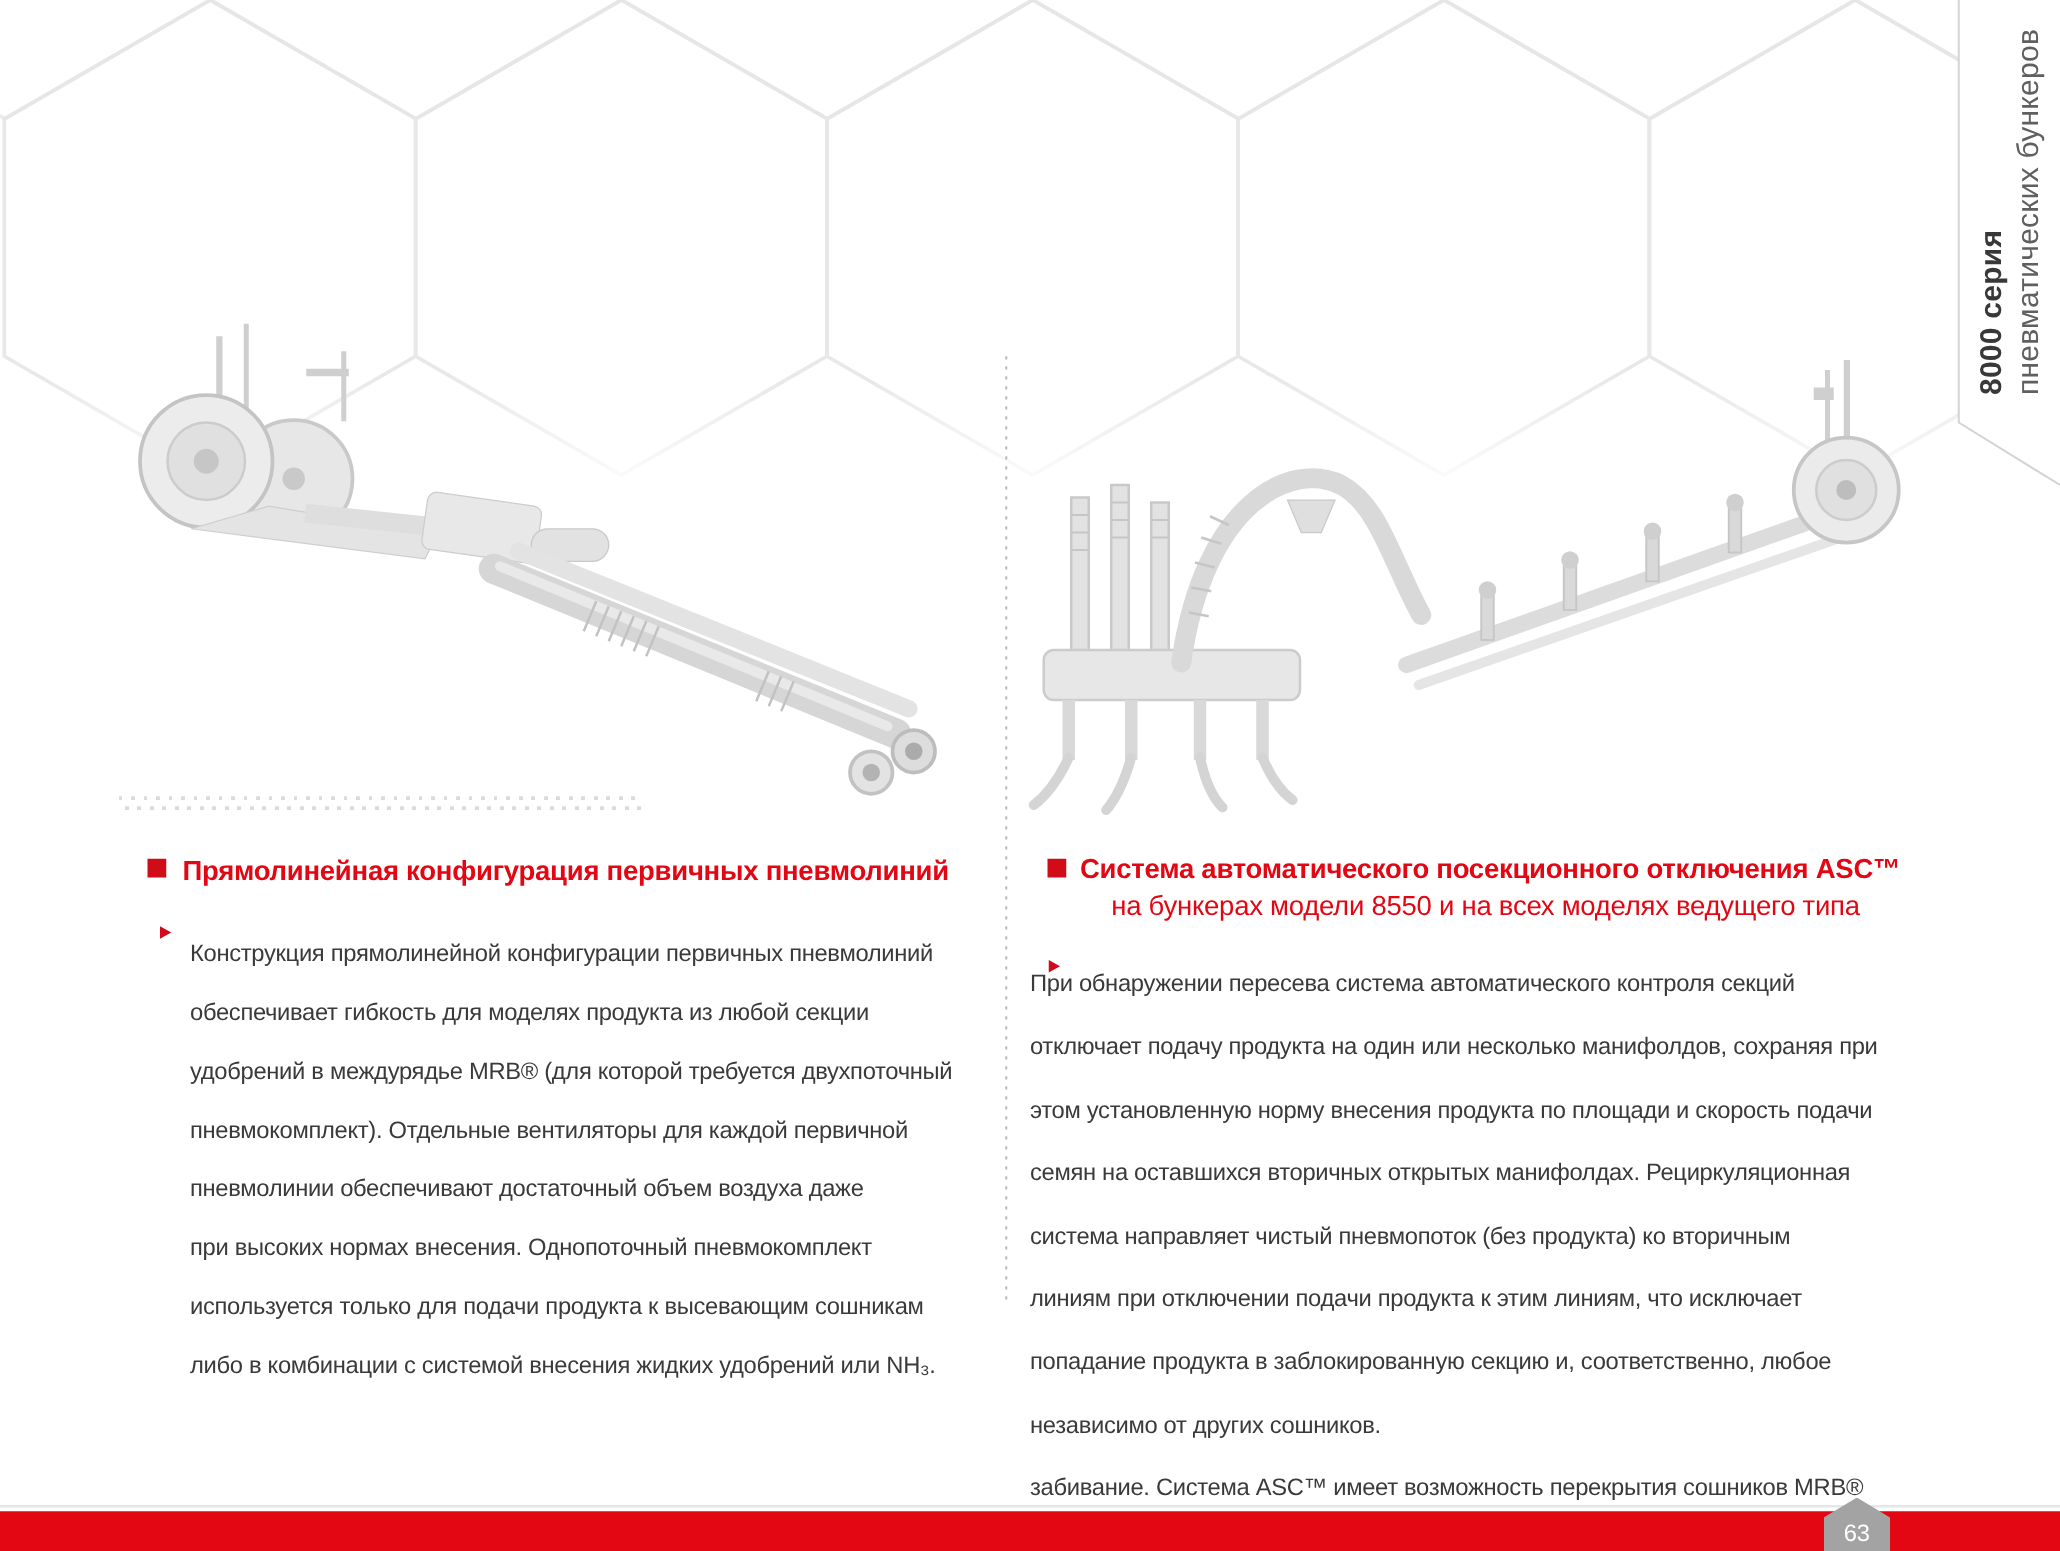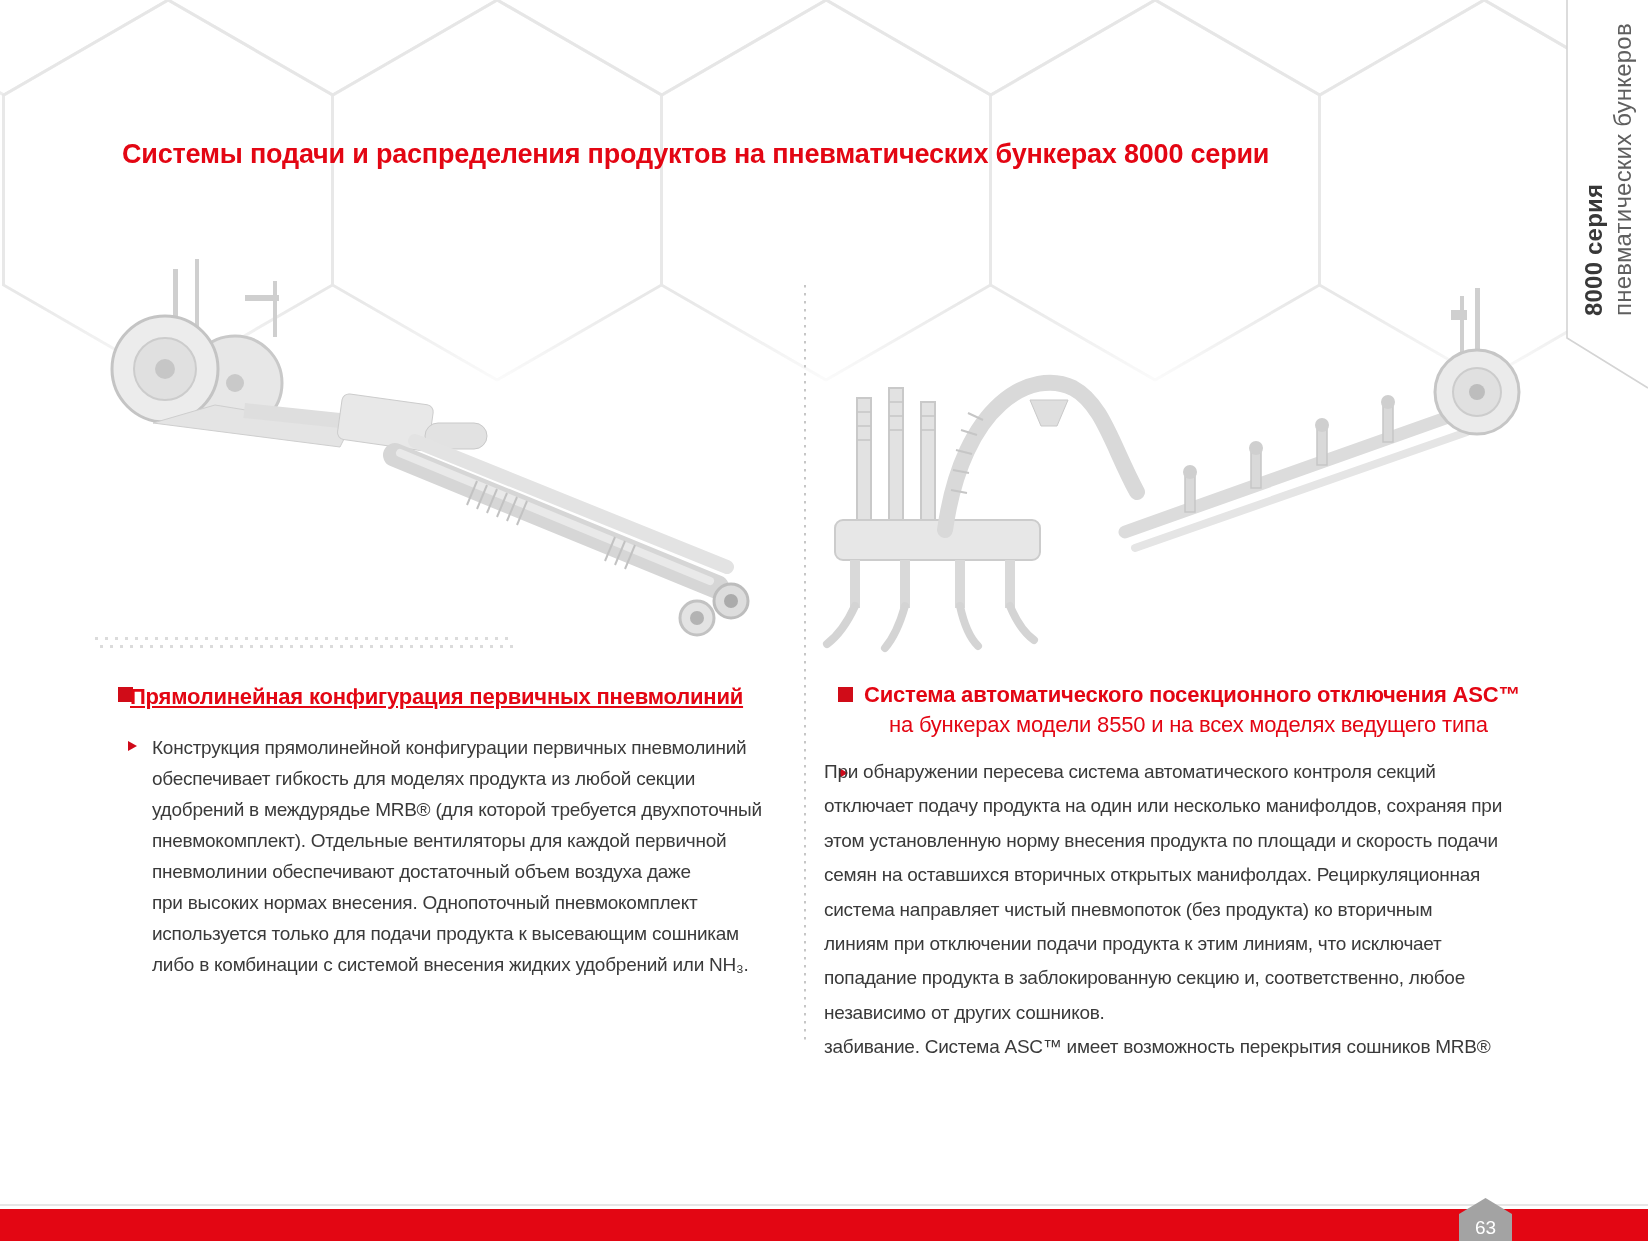--- a/index.html
+++ b/index.html
@@ -15,21 +15,21 @@
               line-height:29px;white-space:nowrap;}
   #side-label .l1{font-size:24px;font-weight:bold;color:#383838;letter-spacing:0.2px;}
   #side-label .l2{font-size:24px;color:#5f5f5f;letter-spacing:0.2px;}
   
   .sq-bullet{width:15px;height:15px;background:var(--bullet,#d00c18);}
   .col-heading{font-size:22px;font-weight:bold;color:var(--red,#e30613);letter-spacing:-0.2px;white-space:nowrap;}
   .col-subheading{font-size:22px;font-weight:normal;color:var(--red,#e30613);letter-spacing:-0.2px;white-space:nowrap;margin-left:25px;}
   .arrow-bullet{width:0;height:0;border-left:9px solid #cf0a1a;border-top:5.5px solid transparent;
                 border-bottom:5.5px solid transparent;}
   .body-text{font-size:19px;color:#3a3a3a;letter-spacing:-0.25px;}
-  .body-text .tline{white-space:nowrap;}
+  .body-text .tline{white-space:nowrap;margin-top:16px;}
   #left-par{line-height:31px;}
   #right-par{line-height:34.4px;}
   
   #dots-strip{left:95px;top:637px;width:420px;height:11px;opacity:.65;
     background-image:repeating-linear-gradient(90deg,#c9c9c9 0 3px,transparent 3px 10px),
                      repeating-linear-gradient(90deg,#c9c9c9 0 3px,transparent 3px 10px);
     background-size:100% 3px,100% 3px;background-position:0 0,5px 8px;background-repeat:no-repeat,no-repeat;}
   
   #footer-hairline{left:0;top:1204px;width:1648px;height:2px;background:#e6e6e6;}
   #footer-bar{left:0;top:1209px;width:1648px;height:32px;background:var(--bar,#e30613);}
@@ -73,21 +73,20 @@
         <use href="#hex" x="1484" y="190"></use>
       </g>
     </g>
   </svg>
 
   <svg class="abs" style="left:0;top:0;pointer-events:none;" width="1648" height="1241" viewBox="0 0 1648 1241">
     <polyline points="1567,0 1567,338 1648,388" fill="none" stroke="#d4d4d4" stroke-width="1.6"></polyline>
     <line x1="805" y1="285" x2="805" y2="1040" stroke="#b9b9b9" stroke-width="1.6" stroke-dasharray="2.5 5.5"></line>
   </svg>
 
-  <div id="page-title" class="abs">Системы подачи и распределения продуктов на пневматических бункерах 8000 серии</div>
 
   <div id="side-label" class="abs">
     <div class="l1">8000 серия</div>
     <div class="l2">пневматических бункеров</div>
   </div>
 
   <svg class="abs" style="left:95px;top:255px;" width="680" height="400" viewBox="0 0 680 400">
     <g fill="#cfcfcf">
       <rect x="78" y="14" width="5" height="72"></rect>
         <rect x="100" y="4" width="4" height="82"></rect>
@@ -170,21 +169,21 @@
       <rect x="646" y="30" width="16" height="10"></rect>
     </g>
     <circle cx="672" cy="112" r="42" fill="#ebebeb" stroke="#c6c6c6" stroke-width="3"></circle>
     <circle cx="672" cy="112" r="24" fill="#e0e0e0" stroke="#cccccc" stroke-width="2"></circle>
     <circle cx="672" cy="112" r="8" fill="#bdbdbd"></circle>
   </svg>
 
   <div id="dots-strip" class="abs"></div>
 
   <div class="abs sq-bullet" style="left:118px;top:687px;"></div>
-  <div class="abs col-heading" style="left:130px;top:684px;text-decoration:underline;">Прямолинейная конфигурация первичных пневмолиний</div>
+  <div class="abs col-heading" style="left:146px;top:684px;">Прямолинейная конфигурация первичных пневмолиний</div>
   <div class="abs arrow-bullet" style="left:128px;top:741px;"></div>
   <div id="left-par" class="abs body-text" style="left:152px;top:732px;">
       <div class="tline">Конструкция прямолинейной конфигурации первичных пневмолиний</div>
       <div class="tline">обеспечивает гибкость для моделях продукта из любой секции</div>
       <div class="tline">удобрений в междурядье MRB® (для которой требуется двухпоточный</div>
       <div class="tline">пневмокомплект). Отдельные вентиляторы для каждой первичной</div>
       <div class="tline">пневмолинии обеспечивают достаточный объем воздуха даже</div>
       <div class="tline">при высоких нормах внесения. Однопоточный пневмокомплект</div>
       <div class="tline">используется только для подачи продукта к высевающим сошникам</div>
       <div class="tline">либо в комбинации с системой внесения жидких удобрений или NH₃.</div>

